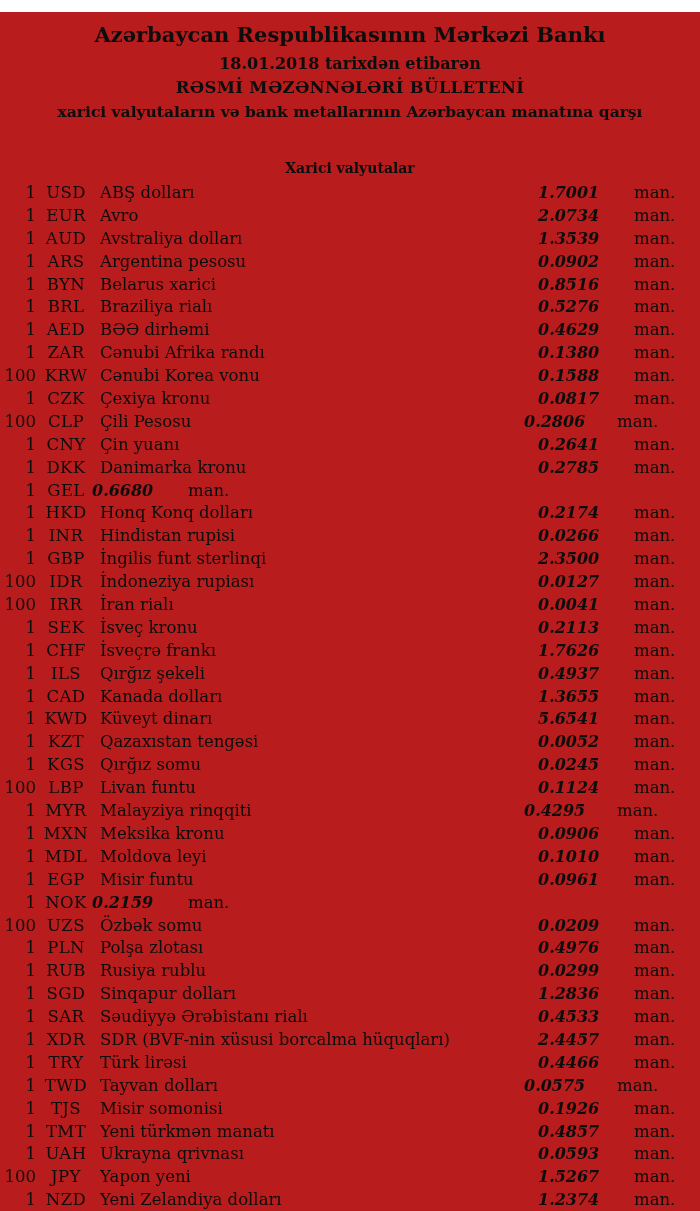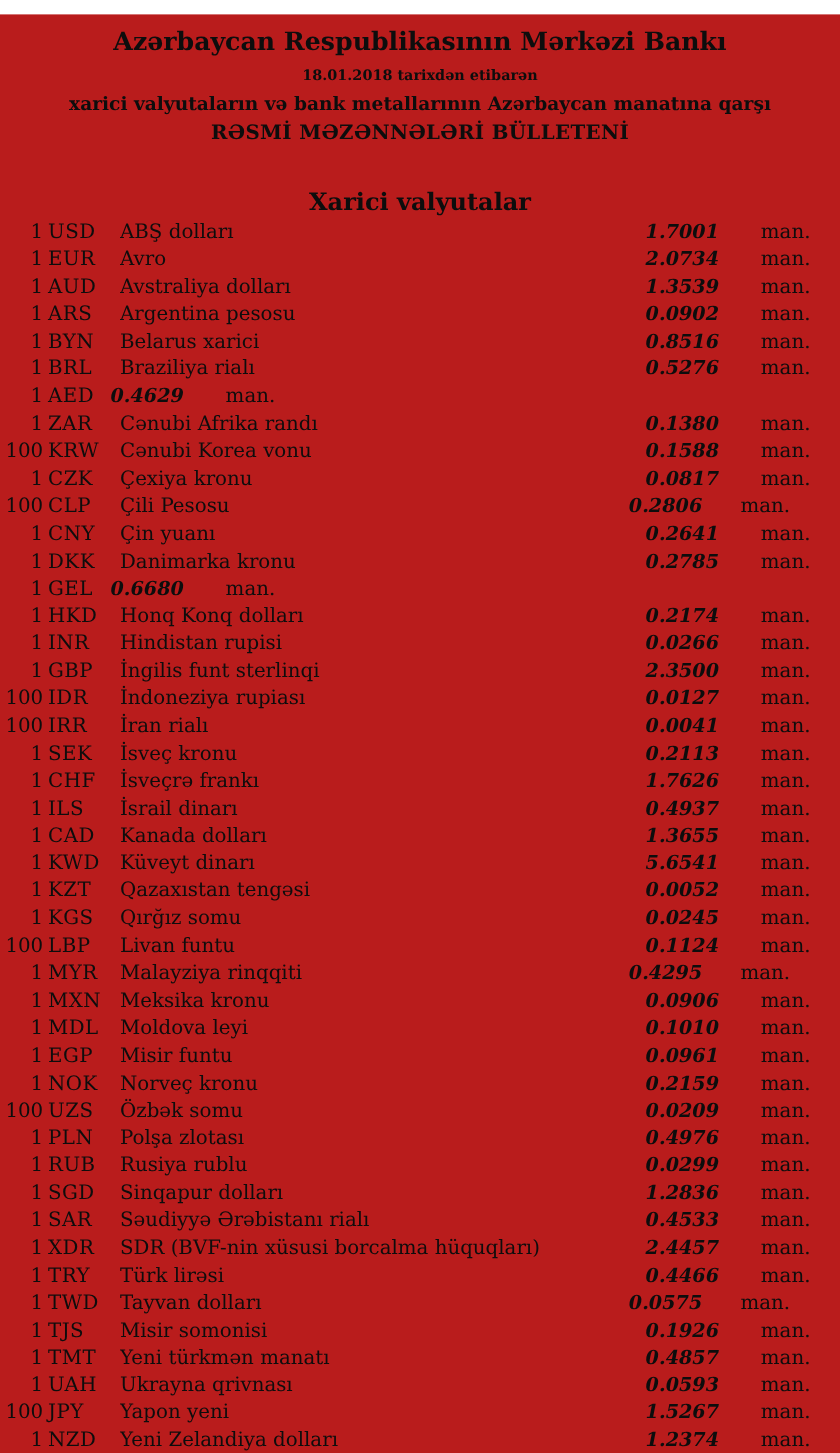--- a/index.html
+++ b/index.html
@@ -18,59 +18,59 @@
     overflow: hidden;
   }
   header { padding-top: 9px; text-align: center; }
   .bank-name {
     font-size: 21px;
     font-weight: bold;
     line-height: 28px;
     margin: 0;
   }
   .hline { font-weight: bold; text-align: center; }
-  .date-line { font-size: 12px; line-height: 21px; margin-top: 4px; }
+  .date-line { font-size: 16px; line-height: 21px; margin-top: 4px; }
   .sub-line  { font-size: 15.5px; line-height: 21px; margin-top: 2px; }
   .bulletin-line { font-size: 16.5px; line-height: 23px; margin-top: 2px; letter-spacing: 0.3px; }
   .section-title {
-    font-size: 20px;
+    font-size: 14px;
     font-weight: bold;
     line-height: 21px;
     text-align: center;
     margin: 36px 0 0 0;
   }
   .rates {
     margin-top: 3px;
     padding-right: 28px;
   }
   .row {
     display: flex;
     align-items: baseline;
     height: 22.9px;
     font-size: 16.5px;
     line-height: 22.9px;
     white-space: nowrap;
   }
   .qty   { width: 36px; text-align: right; flex: none; }
-  .code  { width: 52px; margin-left: 4px; flex: none; letter-spacing: 0.4px; }
+  .code  { width: 52px; text-align: center; margin-left: 4px; flex: none; letter-spacing: 0.4px; }
   .name  { flex: 1 1 auto; margin-left: 8px; overflow: hidden; }
   .rate  { width: 84px; text-align: left; flex: none; font-weight: bold; font-style: italic; font-size: 16px; }
   .unit  { width: 50px; padding-left: 12px; box-sizing: border-box; flex: none; }
   .row.shifted .rate { transform: translateX(-14px); }
   .row.shifted .unit { transform: translateX(-17px); }
 </style>
 </head>
 <body>
 
 <div class="page">
   <header>
     <h1 class="bank-name">Azərbaycan Respublikasının Mərkəzi Bankı</h1>
     <div class="hline date-line">18.01.2018 tarixdən etibarən</div>
+    <div class="hline bulletin-line">RƏSMİ MƏZƏNNƏLƏRİ BÜLLETENİ</div>
     <div class="hline sub-line">xarici valyutaların və bank metallarının Azərbaycan manatına qarşı</div>
-    <div class="hline bulletin-line">RƏSMİ MƏZƏNNƏLƏRİ BÜLLETENİ</div>
   </header>
 
   <h2 class="section-title">Xarici valyutalar</h2>
 
   <div class="rates" id="rates">
       <div class="row">
     <span class="qty">1</span>
     <span class="code">USD</span>
     <span class="name">ABŞ dolları</span>
     <span class="rate">1.7001</span>
@@ -107,20 +107,21 @@
       <div class="row">
     <span class="qty">1</span>
     <span class="code">BRL</span>
     <span class="name">Braziliya rialı</span>
     <span class="rate">0.5276</span>
     <span class="unit">man.</span>
   </div>
       <div class="row">
     <span class="qty">1</span>
     <span class="code">AED</span>
+    <span class="name">BƏƏ dirhəmi</span>
     <span class="rate">0.4629</span>
     <span class="unit">man.</span>
   </div>
       <div class="row">
     <span class="qty">1</span>
     <span class="code">ZAR</span>
     <span class="name">Cənubi Afrika randı</span>
     <span class="rate">0.1380</span>
     <span class="unit">man.</span>
   </div>
@@ -210,21 +211,21 @@
       <div class="row">
     <span class="qty">1</span>
     <span class="code">CHF</span>
     <span class="name">İsveçrə frankı</span>
     <span class="rate">1.7626</span>
     <span class="unit">man.</span>
   </div>
       <div class="row">
     <span class="qty">1</span>
     <span class="code">ILS</span>
-    <span class="name">İsrail dinarı</span>
+    <span class="name">Qırğız şekeli</span>
     <span class="rate">0.4937</span>
     <span class="unit">man.</span>
   </div>
       <div class="row">
     <span class="qty">1</span>
     <span class="code">CAD</span>
     <span class="name">Kanada dolları</span>
     <span class="rate">1.3655</span>
     <span class="unit">man.</span>
   </div>
@@ -280,21 +281,20 @@
       <div class="row">
     <span class="qty">1</span>
     <span class="code">EGP</span>
     <span class="name">Misir funtu</span>
     <span class="rate">0.0961</span>
     <span class="unit">man.</span>
   </div>
       <div class="row">
     <span class="qty">1</span>
     <span class="code">NOK</span>
-    <span class="name">Norveç kronu</span>
     <span class="rate">0.2159</span>
     <span class="unit">man.</span>
   </div>
       <div class="row">
     <span class="qty">100</span>
     <span class="code">UZS</span>
     <span class="name">Özbək somu</span>
     <span class="rate">0.0209</span>
     <span class="unit">man.</span>
   </div>

